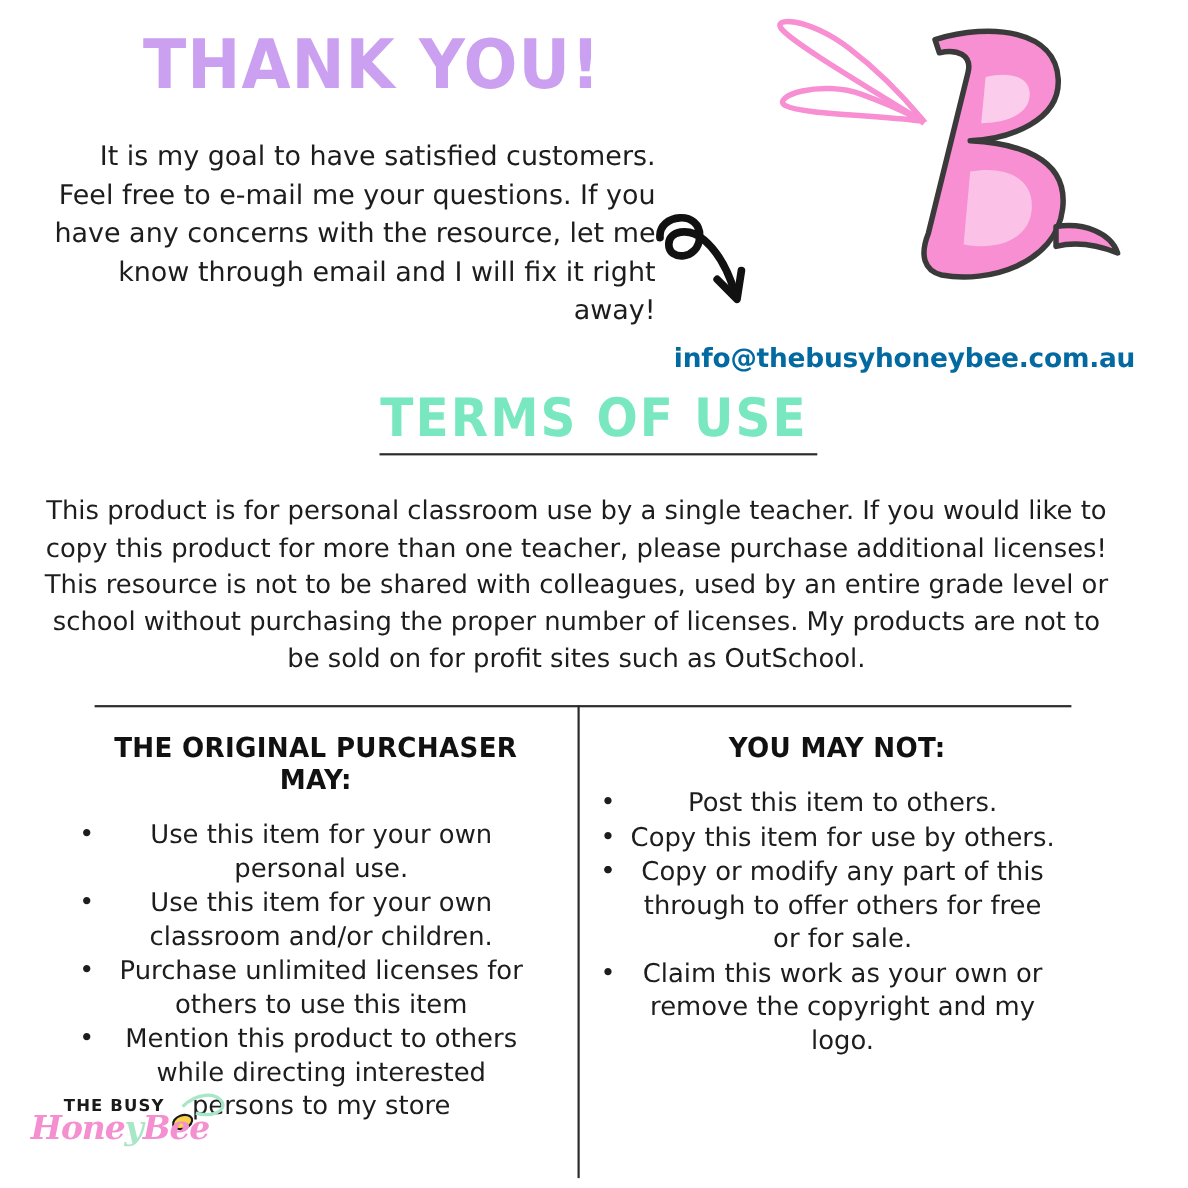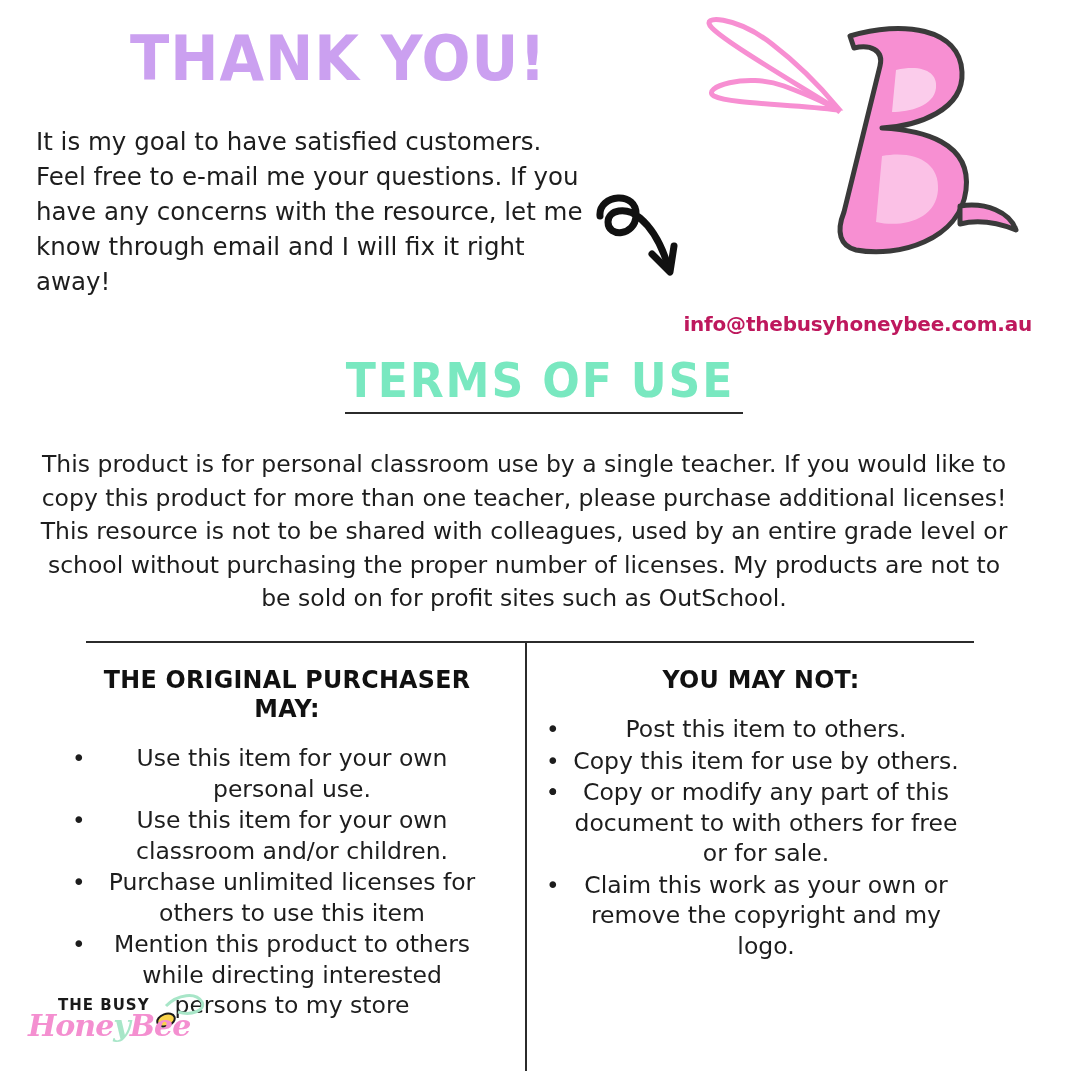--- a/index.html
+++ b/index.html
@@ -36,35 +36,35 @@
     transform-origin: left top;
     line-height: 1.05;
   }
 
   
   .intro {
     position: absolute;
     left: 36px;
     top: 124px;
     width: 560px;
-    text-align: left;
+    text-align: right;
     font-size: 24.5px;
     line-height: 35px;
     color: #1d1d1d;
     font-family: "DejaVu Sans", sans-serif;
   }
 
   
   .email {
     position: absolute;
     right: 48px;
     top: 312px;
-    font-size: 20px;
-    font-weight: bold;
-    color: #be185d;
+    font-size: 24px;
+    font-weight: bold;
+    color: #0369a1;
     font-family: "DejaVu Sans", sans-serif;
     letter-spacing: -0.2px;
   }
 
   
   .arrow {
     position: absolute;
     left: 592px;
     top: 182px;
     width: 100px;
@@ -258,21 +258,21 @@
       <li><span class="bullet">•</span><span>Mention this product to others while directing interested persons to my store</span></li>
     </ul>
   </div>
 
   <div class="col col-right">
     <div class="col-head">YOU MAY NOT:</div>
     <ul class="col-list">
       <li><span class="bullet">•</span><span>Post this item to others.</span></li>
       <li><span class="bullet">•</span><span>Copy this item for use by others.</span></li>
       <li><span class="bullet">•</span></li>
-      <li><span class="bullet">•</span><span>Copy or modify any part of this document to with others for free or for sale.</span></li>
+      <li><span class="bullet">•</span><span>Copy or modify any part of this through to offer others for free or for sale.</span></li>
       <li><span class="bullet">•</span><span>Claim this work as your own or remove the copyright and my logo.</span></li>
     </ul>
   </div>
 
   <div class="footer-logo">
     <svg viewBox="0 0 230 86" width="230" height="86" style="position:absolute;left:0;top:0" xmlns="http://www.w3.org/2000/svg">
       <path d="M150 20 C162 8, 180 6, 186 16 C190 24, 176 30, 162 26" fill="none" stroke="#a8e6c8" stroke-width="3"></path>
       <ellipse cx="150" cy="34" rx="9" ry="6" fill="#f9d34b" stroke="#1a1a1a" stroke-width="2" transform="rotate(-20 150 34)"></ellipse>
     </svg>
     <div class="fl-the-busy">THE BUSY</div>

